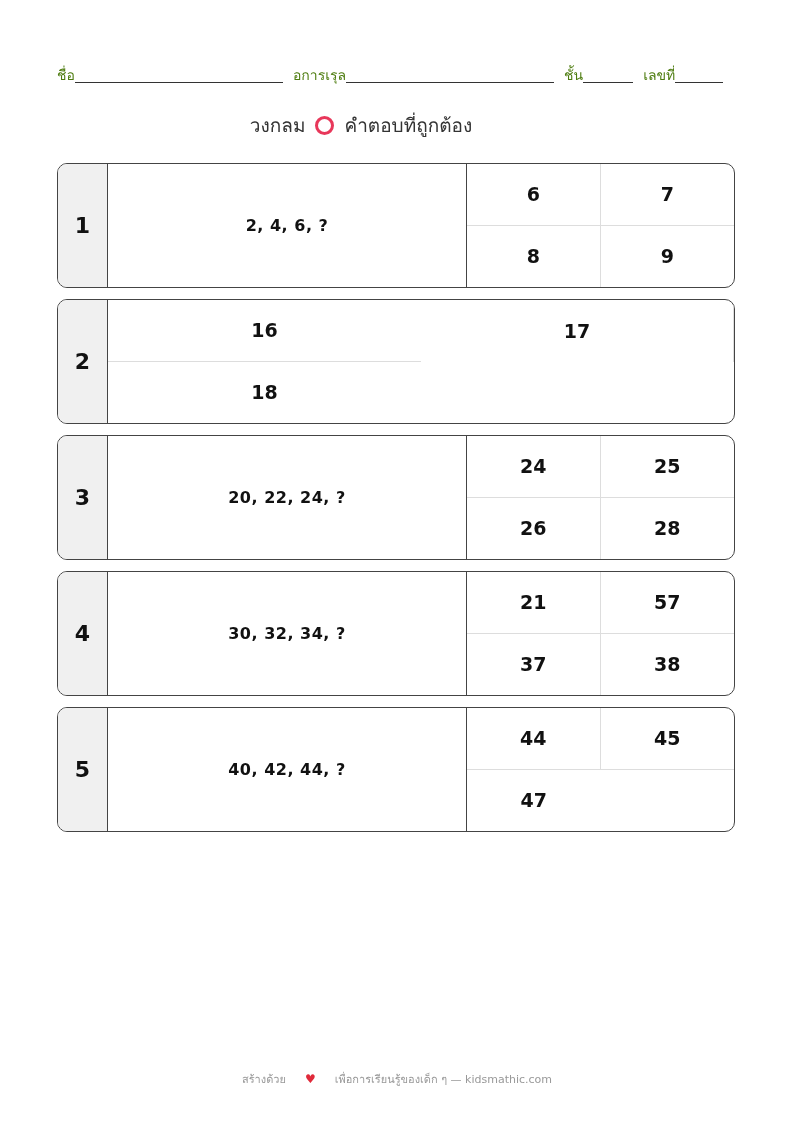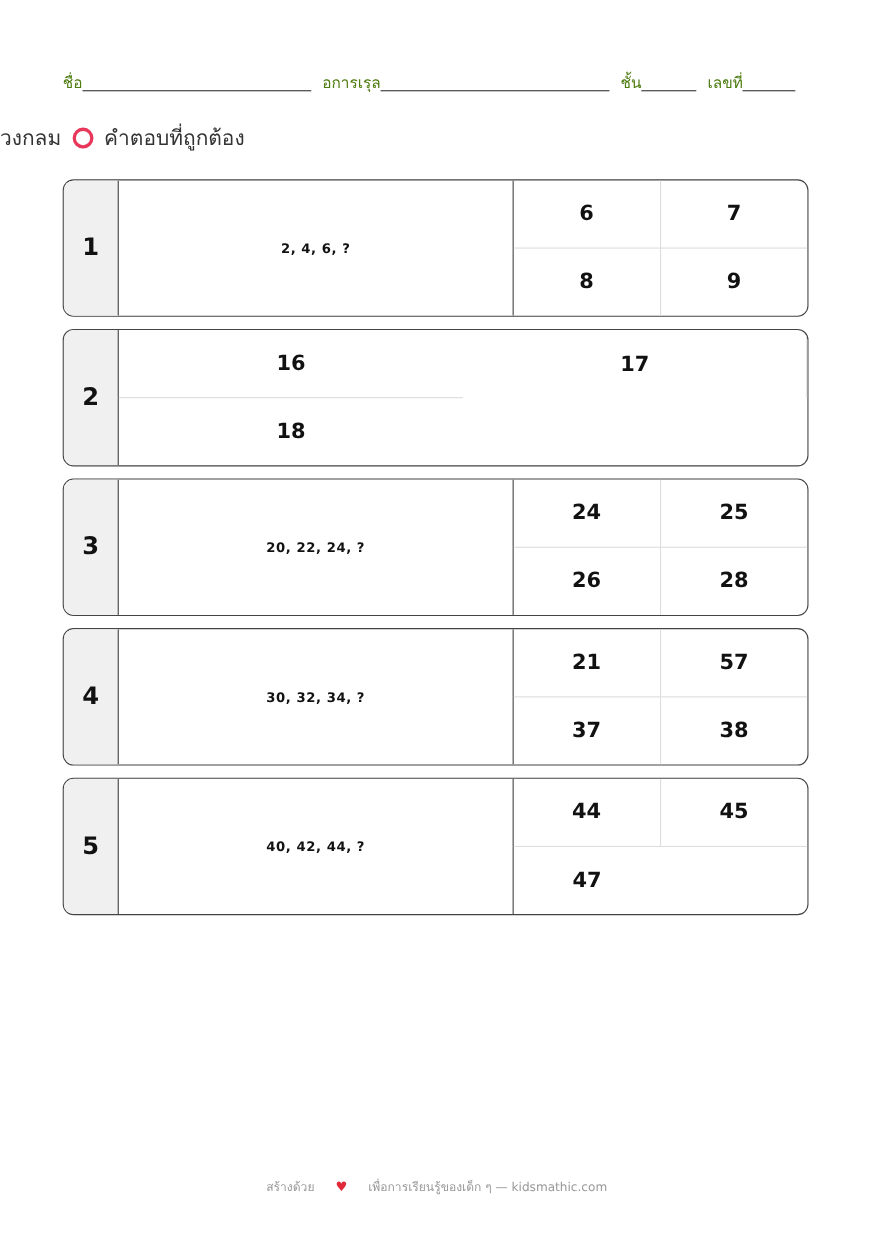--- a/index.html
+++ b/index.html
@@ -1,24 +1,24 @@
 <!DOCTYPE html>
 <html><head>
 <meta charset="utf-8">
 <style>
   html, body { margin: 0; padding: 0; background: #ffffff; }
   body { width: 794px; height: 1123px; position: relative; font-family: "DejaVu Sans", sans-serif; color: #222; }
   .header { position: absolute; top: 64px; left: 57px; width: 692px; height: 24px; font-size: 14px; color: #4d7c0f; display: flex; }
   .field-label { white-space: nowrap; }
   .field-line { border-bottom: 1px solid #333; height: 18px; margin-right: 10px; }
-  .instruction { position: absolute; top: 110px; left: 0; width: 722px; text-align: center; font-size: 19px; color: #333; display: flex; justify-content: flex-start; align-items: center; gap: 10px; }
+  .instruction { position: absolute; top: 110px; left: 0; width: 722px; text-align: center; font-size: 19px; color: #333; display: flex; justify-content: center; align-items: center; gap: 10px; }
   .circle-icon { width: 13px; height: 13px; border: 3.5px solid #e8375a; border-radius: 50%; display: inline-block; }
   .question { position: absolute; left: 57px; width: 678px; height: 125px; border: 1.5px solid #444; border-radius: 10px; display: flex; overflow: hidden; box-sizing: border-box; }
   .qnum { width: 49px; background: #f0f0f0; border-right: 1.5px solid #444; display: flex; align-items: center; justify-content: center; font-size: 22px; font-weight: bold; color: #111; }
-  .qseq { width: 358px; border-right: 1.5px solid #444; display: flex; align-items: center; justify-content: center; font-size: 12px; font-weight: bold; color: #111; letter-spacing: 0.5px; text-align: center; }
+  .qseq { width: 358px; border-right: 1.5px solid #444; display: flex; align-items: center; justify-content: center; font-size: 16px; font-weight: bold; color: #111; letter-spacing: 0.5px; text-align: center; }
   .choices { flex: 1; display: grid; grid-template-columns: 1fr 1fr; grid-template-rows: 1fr 1fr; }
   .choice { display: flex; align-items: center; justify-content: center; font-size: 19px; font-weight: bold; color: #111; border-color: #ddd; border-style: solid; border-width: 0; }
   .choice.c0 { border-right-width: 1px; border-bottom-width: 1px; }
   .choice.c1 { border-bottom-width: 1px; }
   .choice.c2 { border-right-width: 1px; }
   .footer { position: absolute; top: 1070px; left: 0; width: 794px; text-align: center; font-size: 11px; color: #999; display: flex; justify-content: center; align-items: center; gap: 19px; }
   .heart-icon { color: #e02a3a; font-size: 12px; }
 </style>
 </head>
 <body>

